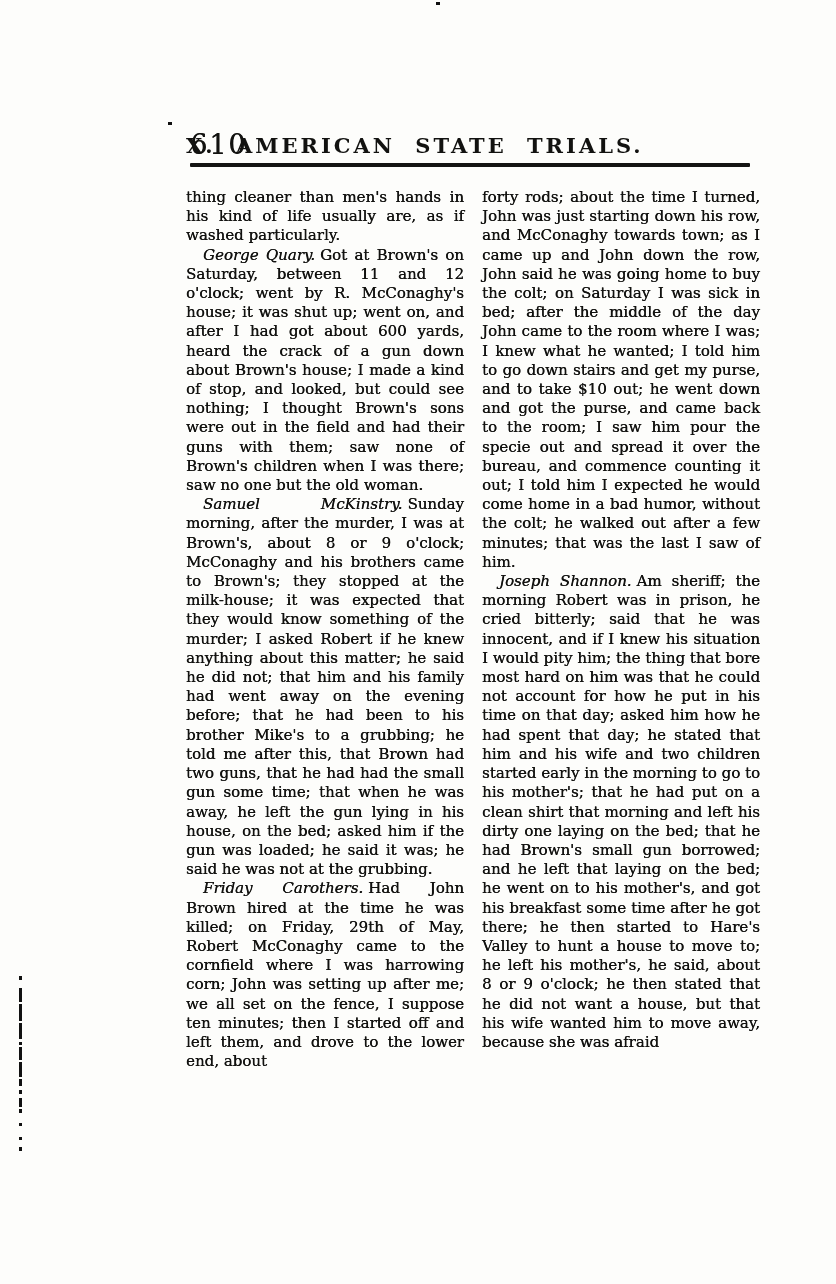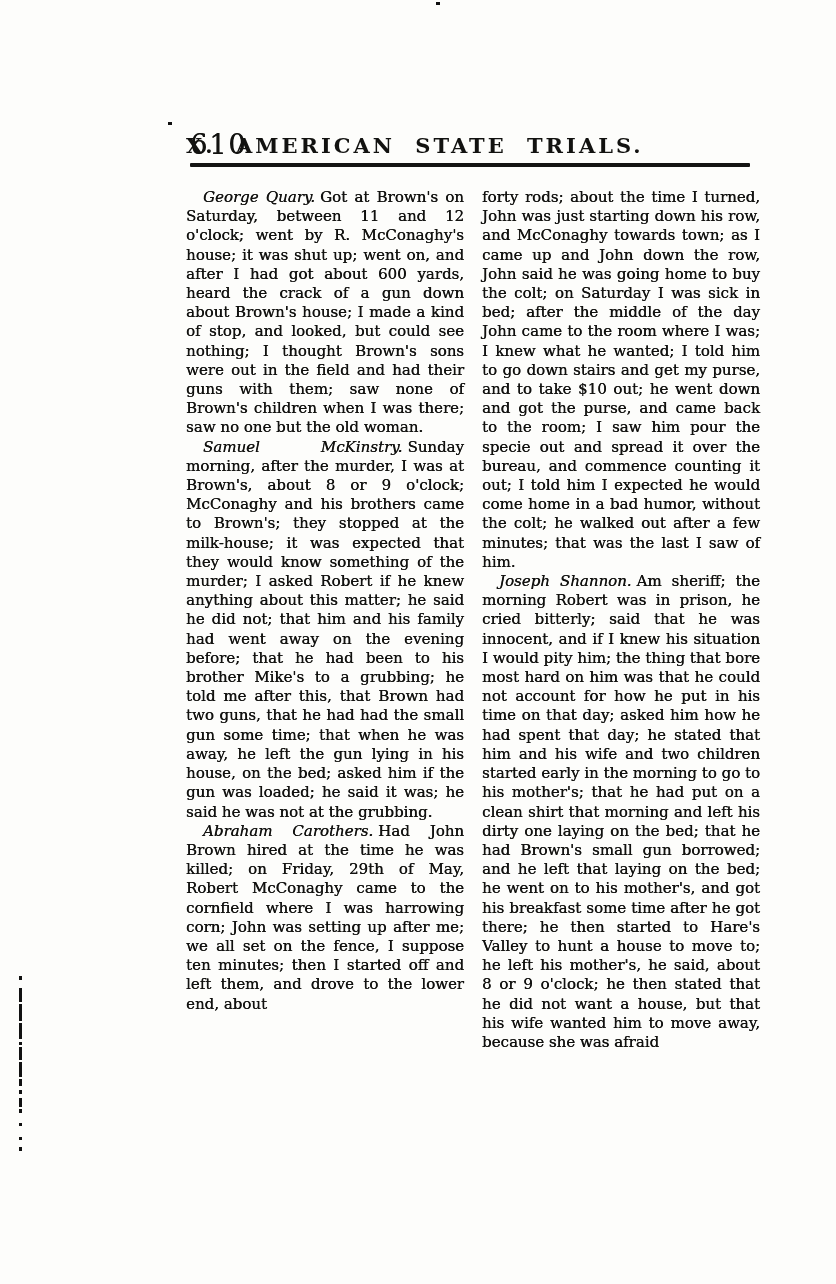--- a/index.html
+++ b/index.html
@@ -101,23 +101,24 @@
 
     <div class="running-header">
       <span class="page-num">610</span>
       <span class="running-title">X. AMERICAN STATE TRIALS.</span>
     </div>
 
     <div class="header-rule"></div>
 
     <div class="columns">
       <div class="col" id="col-left">
+          <p class="cont">thing cleaner than men's hands in his kind of life usually are, as if washed particularly.</p>
           <p><i class="speaker">George Quary.</i>Got at Brown's on Saturday, between 11 and 12 o'clock; went by R. McConaghy's house; it was shut up; went on, and after I had got about 600 yards, heard the crack of a gun down about Brown's house; I made a kind of stop, and looked, but could see nothing; I thought Brown's sons were out in the field and had their guns with them; saw none of Brown's children when I was there; saw no one but the old woman.</p>
           <p><i class="speaker">Samuel McKinstry.</i>Sunday morning, after the murder, I was at Brown's, about 8 or 9 o'clock; McConaghy and his brothers came to Brown's; they stopped at the milk-house; it was expected that they would know something of the murder; I asked Robert if he knew anything about this matter; he said he did not; that him and his family had went away on the evening before; that he had been to his brother Mike's to a grubbing; he told me after this, that Brown had two guns, that he had had the small gun some time; that when he was away, he left the gun lying in his house, on the bed; asked him if the gun was loaded; he said it was; he said he was not at the grubbing.</p>
-          <p><i class="speaker">Abraham Carothers.</i>Had John Brown hired at the time he was killed; on Friday, 29th of May, Robert McConaghy came to the cornfield where I was harrowing corn; John was setting up after me; we all set on the fence, I suppose ten minutes; then I started off and left them, and drove to the lower end, about</p>
+          <p><i class="speaker">Friday Carothers.</i>Had John Brown hired at the time he was killed; on Friday, 29th of May, Robert McConaghy came to the cornfield where I was harrowing corn; John was setting up after me; we all set on the fence, I suppose ten minutes; then I started off and left them, and drove to the lower end, about</p>
         </div>
       <div class="col" id="col-right">
           <p class="cont">forty rods; about the time I turned, John was just starting down his row, and McConaghy towards town; as I came up and John down the row, John said he was going home to buy the colt; on Saturday I was sick in bed; after the middle of the day John came to the room where I was; I knew what he wanted; I told him to go down stairs and get my purse, and to take $10 out; he went down and got the purse, and came back to the room; I saw him pour the specie out and spread it over the bureau, and commence counting it out; I told him I expected he would come home in a bad humor, without the colt; he walked out after a few minutes; that was the last I saw of him.</p>
           <p><i class="speaker">Joseph Shannon.</i>Am sheriff; the morning Robert was in prison, he cried bitterly; said that he was innocent, and if I knew his situation I would pity him; the thing that bore most hard on him was that he could not account for how he put in his time on that day; asked him how he had spent that day; he stated that him and his wife and two children started early in the morning to go to his mother's; that he had put on a clean shirt that morning and left his dirty one laying on the bed; that he had Brown's small gun borrowed; and he left that laying on the bed; he went on to his mother's, and got his breakfast some time after he got there; he then started to Hare's Valley to hunt a house to move to; he left his mother's, he said, about 8 or 9 o'clock; he then stated that he did not want a house, but that his wife wanted him to move away, because she was afraid</p>
         </div>
     </div>
 
   </div>
 
 <div class="mark" style="top: 976px; height: 4px;"></div>

